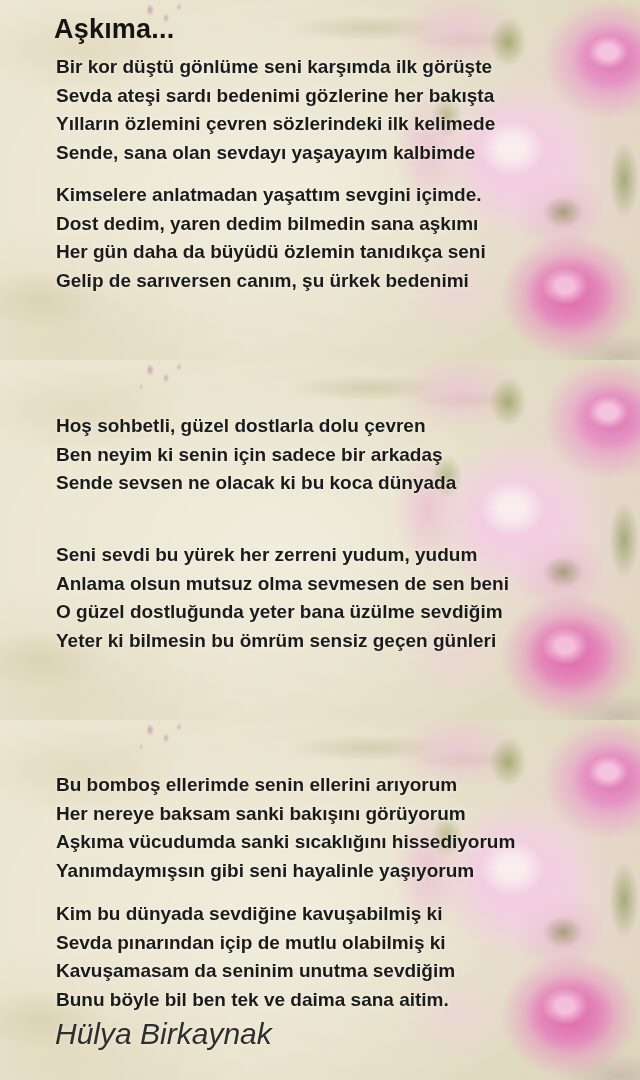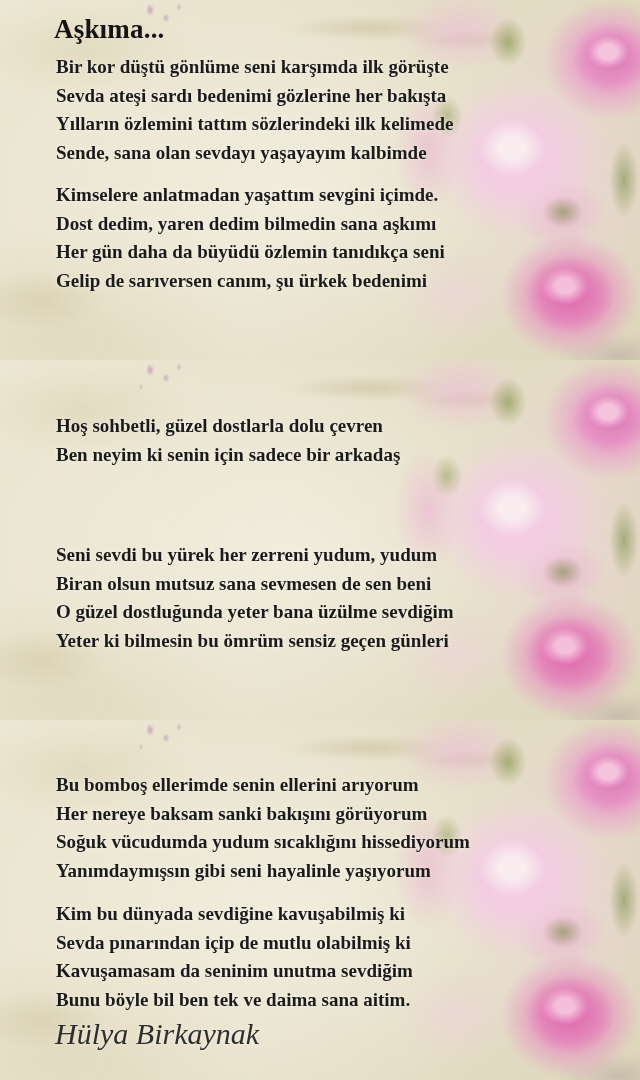--- a/index.html
+++ b/index.html
@@ -1,20 +1,20 @@
 <!DOCTYPE html>
 <html><head>
 <meta charset="utf-8">
 <style>
   html,body{margin:0;padding:0;background:#555;}
   .page{
     position:relative;
     width:640px;height:1080px;
     overflow:hidden;
-    font-family:Liberation Serif, serif;
+    font-family:Liberation Sans, sans-serif;
     background:#3b82f6;
   }
   
   .bg{
     position:absolute;inset:0;
     background-repeat:repeat-y;
     background-size:640px 360px;
     background-image:
       
       radial-gradient(6px 9px at 150px 10px, rgba(168,110,162,.55), rgba(168,110,162,0) 70%),
@@ -80,47 +80,48 @@
 
 <div class="page">
   <div class="bg"></div>
   <div class="content">
 
     <div class="title">Aşkıma...</div>
 
     <div class="stanza s1">
       <div class="line">Bir kor düştü gönlüme seni karşımda ilk görüşte</div>
       <div class="line">Sevda ateşi sardı bedenimi gözlerine her bakışta</div>
-      <div class="line">Yılların özlemini tattım sözlerindeki ilk kelimede</div>
+      <div class="line">Yılların özlemini çevren sözlerindeki ilk kelimede</div>
       <div class="line">Sende, sana olan sevdayı yaşayayım kalbimde</div>
     </div>
 
     <div class="stanza s2">
       <div class="line">Kimselere anlatmadan yaşattım sevgini içimde.</div>
       <div class="line">Dost dedim, yaren dedim bilmedin sana aşkımı</div>
       <div class="line">Her gün daha da büyüdü özlemin tanıdıkça seni</div>
       <div class="line">Gelip de sarıversen canım, şu ürkek bedenimi</div>
     </div>
 
     <div class="stanza s3">
       <div class="line">Hoş sohbetli, güzel dostlarla dolu çevren</div>
       <div class="line">Ben neyim ki senin için sadece bir arkadaş</div>
+      <div class="line">Sende sevsen ne olacak ki bu koca dünyada</div>
     </div>
 
     <div class="stanza s4">
       <div class="line">Seni sevdi bu yürek her zerreni yudum, yudum</div>
-      <div class="line">Biran olsun mutsuz sana sevmesen de sen beni</div>
+      <div class="line">Anlama olsun mutsuz olma sevmesen de sen beni</div>
       <div class="line">O güzel dostluğunda yeter bana üzülme sevdiğim</div>
       <div class="line">Yeter ki bilmesin bu ömrüm sensiz geçen günleri</div>
     </div>
 
     <div class="stanza s5">
       <div class="line">Bu bomboş ellerimde senin ellerini arıyorum</div>
       <div class="line">Her nereye baksam sanki bakışını görüyorum</div>
-      <div class="line">Soğuk vücudumda yudum sıcaklığını hissediyorum</div>
+      <div class="line">Aşkıma vücudumda sanki sıcaklığını hissediyorum</div>
       <div class="line">Yanımdaymışsın gibi seni hayalinle yaşıyorum</div>
     </div>
 
     <div class="stanza s6">
       <div class="line">Kim bu dünyada sevdiğine kavuşabilmiş ki</div>
       <div class="line">Sevda pınarından içip de mutlu olabilmiş ki</div>
       <div class="line">Kavuşamasam da seninim unutma sevdiğim</div>
       <div class="line">Bunu böyle bil ben tek ve daima sana aitim.</div>
     </div>
 

